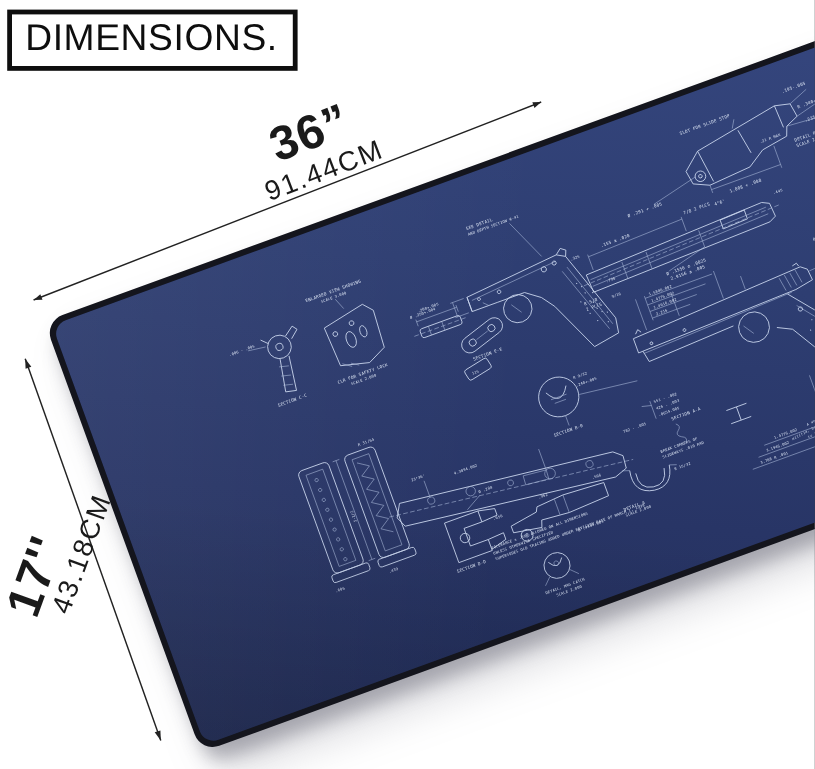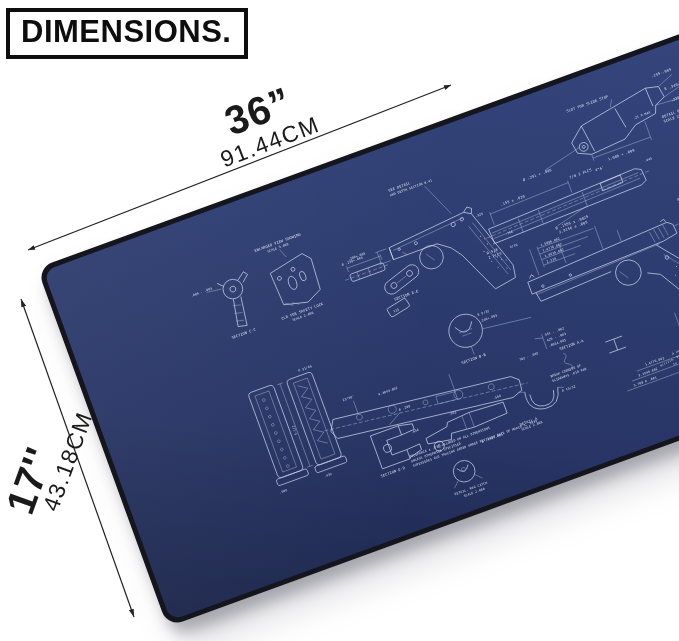--- a/index.html
+++ b/index.html
@@ -1,21 +1,21 @@
 <!DOCTYPE html>
 <html><head>
 <meta charset="utf-8">
 <style>
   html,body{margin:0;padding:0;}
   body{width:679px;height:641px;background:#ffffff;font-family:"Liberation Sans",sans-serif;overflow:hidden;position:relative;}
   .stage{position:absolute;left:0;top:0;width:679px;height:641px;overflow:hidden;}
 
   
   .dim-title-box{position:absolute;left:6px;top:8px;border:4px solid #0e0e0e;background:#ffffff;padding:2px 13px 5px 11px;}
-  .dim-title{font-size:31px;font-weight:bold;letter-spacing:0.5px;color:#0e0e0e;font-family:"Liberation Sans",sans-serif;text-align:right;}
+  .dim-title{font-size:31px;font-weight:normal;letter-spacing:0.5px;color:#0e0e0e;font-family:"Liberation Sans",sans-serif;text-align:right;}
 
   
   .pad{position:absolute;left:37px;top:268px;width:809px;height:382px;transform:rotate(-20deg);transform-origin:0 0;
        background:#14151d;border-radius:16px;
        box-shadow:3px 12px 14px rgba(85,85,100,0.40), 10px 26px 34px rgba(125,125,140,0.28);}
   .pad-surface{position:absolute;left:5px;top:5px;right:5px;bottom:5px;border-radius:12px;overflow:hidden;
        background:linear-gradient(205deg,#36477f 0%,#2e3e72 38%,#283566 68%,#222e56 100%);}
   .pad-surface::after{content:"";position:absolute;left:0;top:0;right:0;bottom:0;
        background:linear-gradient(115deg,rgba(255,255,255,0.055),rgba(255,255,255,0) 45%),
                   linear-gradient(25deg,rgba(0,0,25,0.18),rgba(0,0,25,0) 30%);}

